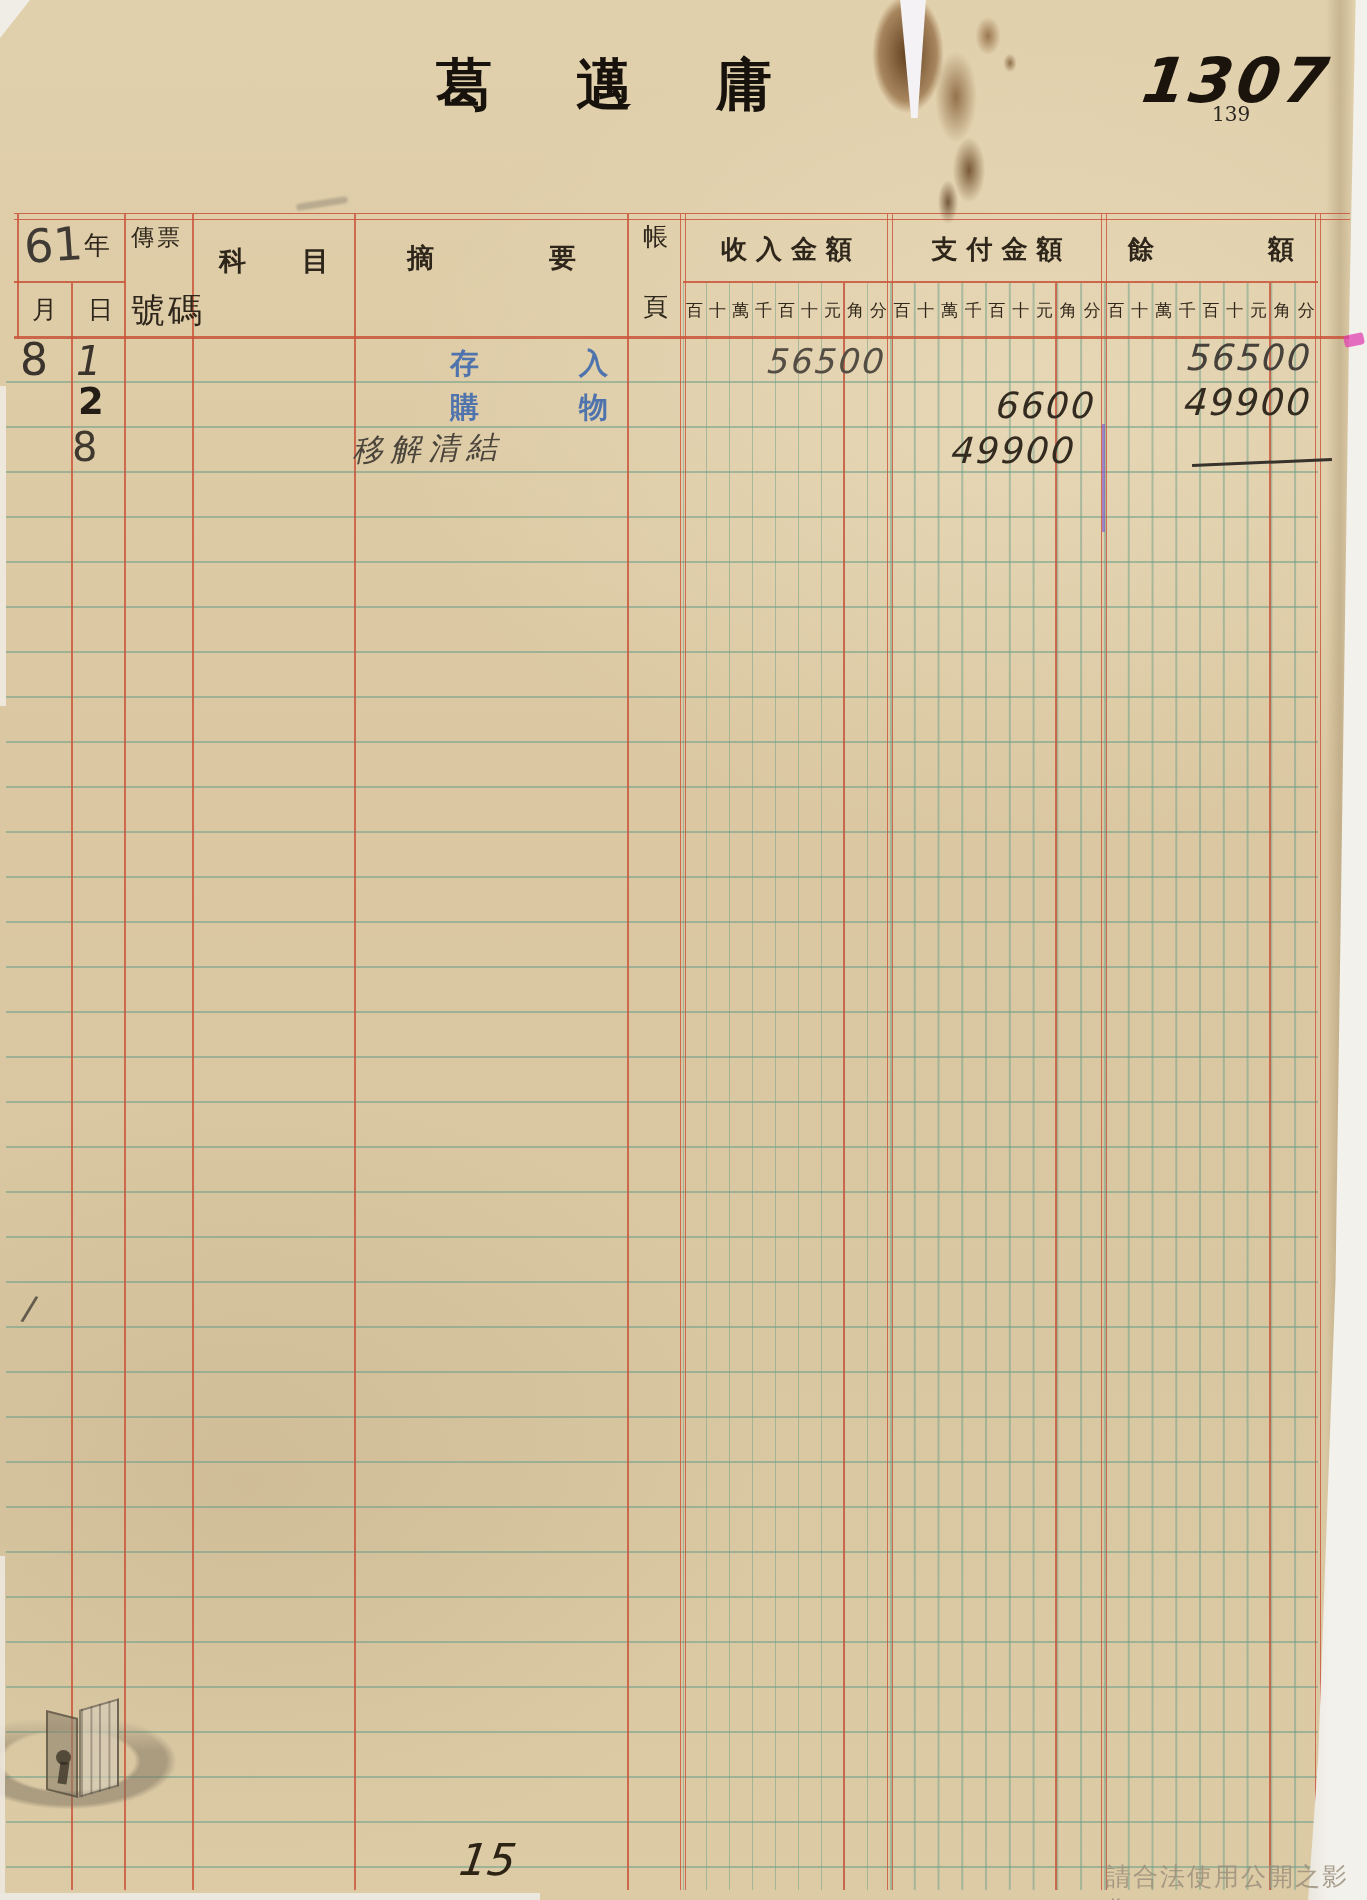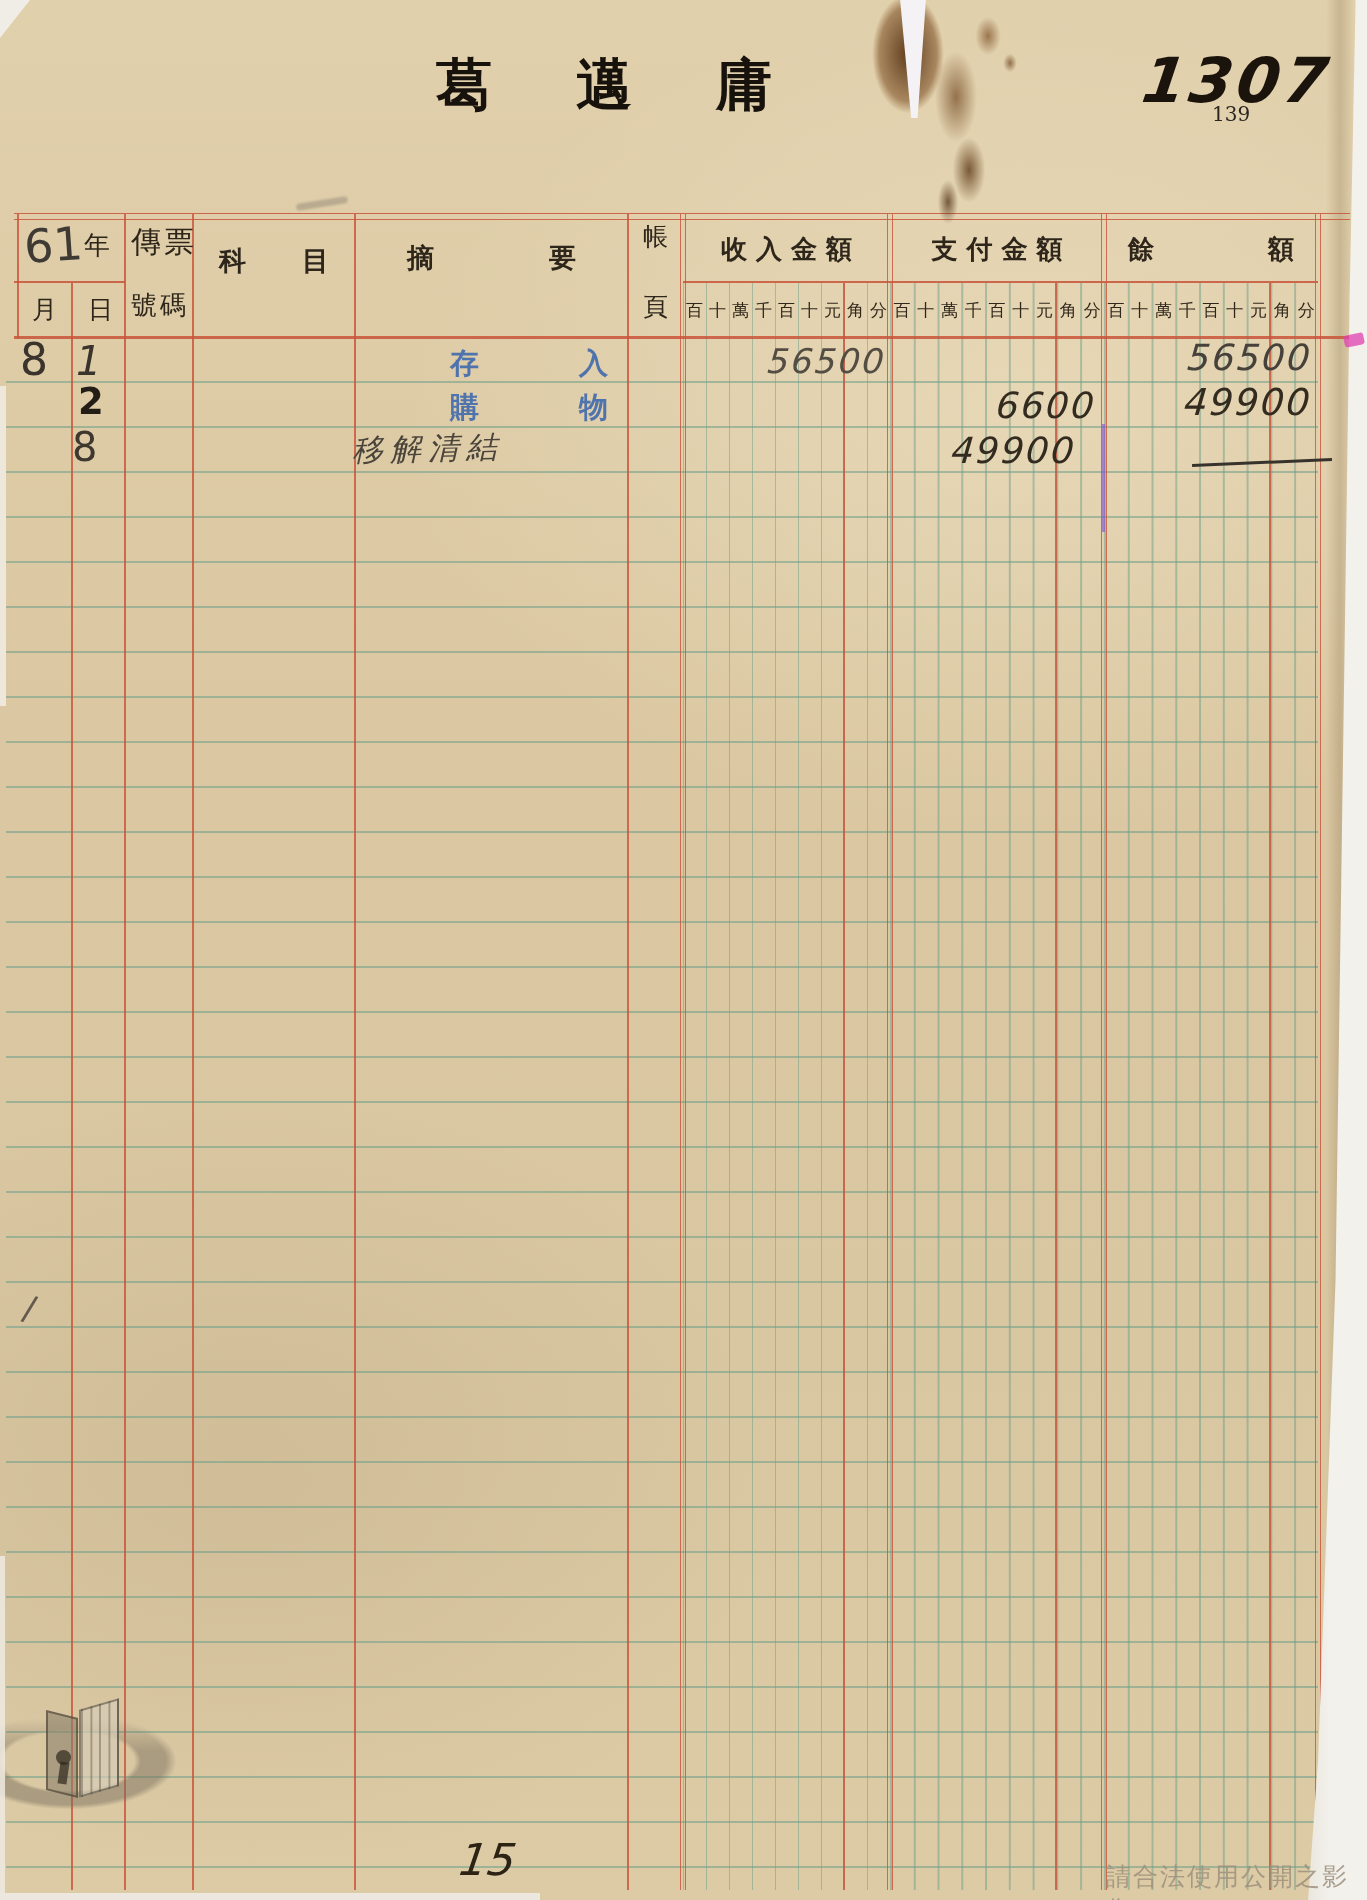--- a/index.html
+++ b/index.html
@@ -64,22 +64,22 @@
 
   <div class="abs hred2" style="left:14px;top:213px;width:1336px;"></div>
   <div class="abs hred" style="left:14px;top:281px;width:111px;"></div>
   <div class="abs hred" style="left:683px;top:281px;width:635px;"></div>
   <div class="abs hred" style="left:14px;top:336px;width:1336px;height:2.5px;"></div>
 
   <div class="abs hand" style="left:24px;top:218px;font-size:46px;color:#3f3a33;transform:rotate(-4deg);z-index:10;">61</div>
   <div class="abs print" style="left:84px;top:228px;font-size:26px;z-index:10;">年</div>
   <div class="abs print" style="left:32px;top:293px;font-size:25px;z-index:10;">月</div>
   <div class="abs print" style="left:88px;top:293px;font-size:25px;z-index:10;">日</div>
-  <div class="abs print" style="left:131px;top:222px;font-size:30px;letter-spacing:3px;z-index:10;">傳票</div>
-  <div class="abs print" style="left:131px;top:288px;font-size:26px;letter-spacing:3px;z-index:10;">號碼</div>
+  <div class="abs print" style="left:131px;top:222px;font-size:23px;letter-spacing:3px;z-index:10;">傳票</div>
+  <div class="abs print" style="left:131px;top:288px;font-size:34px;letter-spacing:3px;z-index:10;">號碼</div>
   <div class="abs cell-flex print" style="left:193px;top:243px;width:162px;padding:0 26px;box-sizing:border-box;font-size:27px;font-weight:bold;">
     <span>科</span>
     <span>目</span>
   </div>
   <div class="abs cell-flex print" style="left:355px;top:240px;width:273px;padding:0 52px;box-sizing:border-box;font-size:27px;font-weight:bold;">
     <span>摘</span>
     <span>要</span>
   </div>
   <div class="abs print" style="left:628px;top:220px;width:55px;text-align:center;font-size:25px;z-index:10;">帳</div>
   <div class="abs print" style="left:628px;top:290px;width:55px;text-align:center;font-size:25px;z-index:10;">頁</div>

